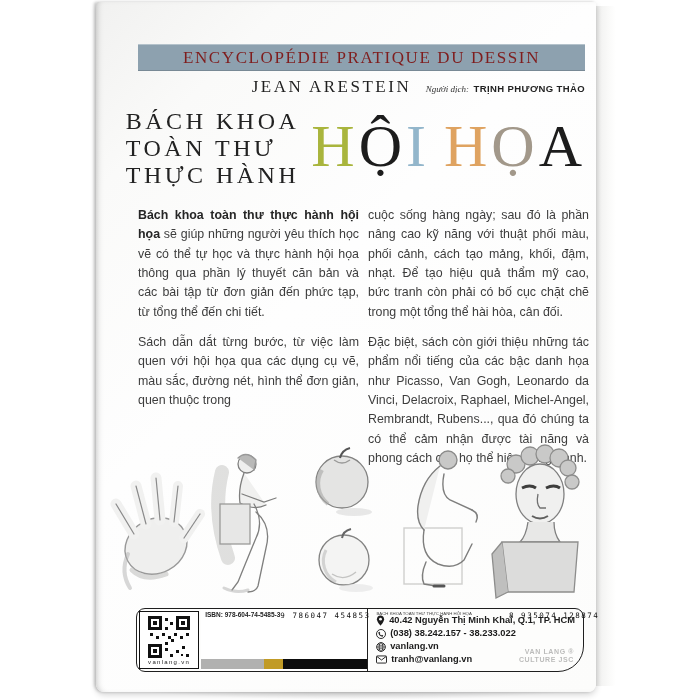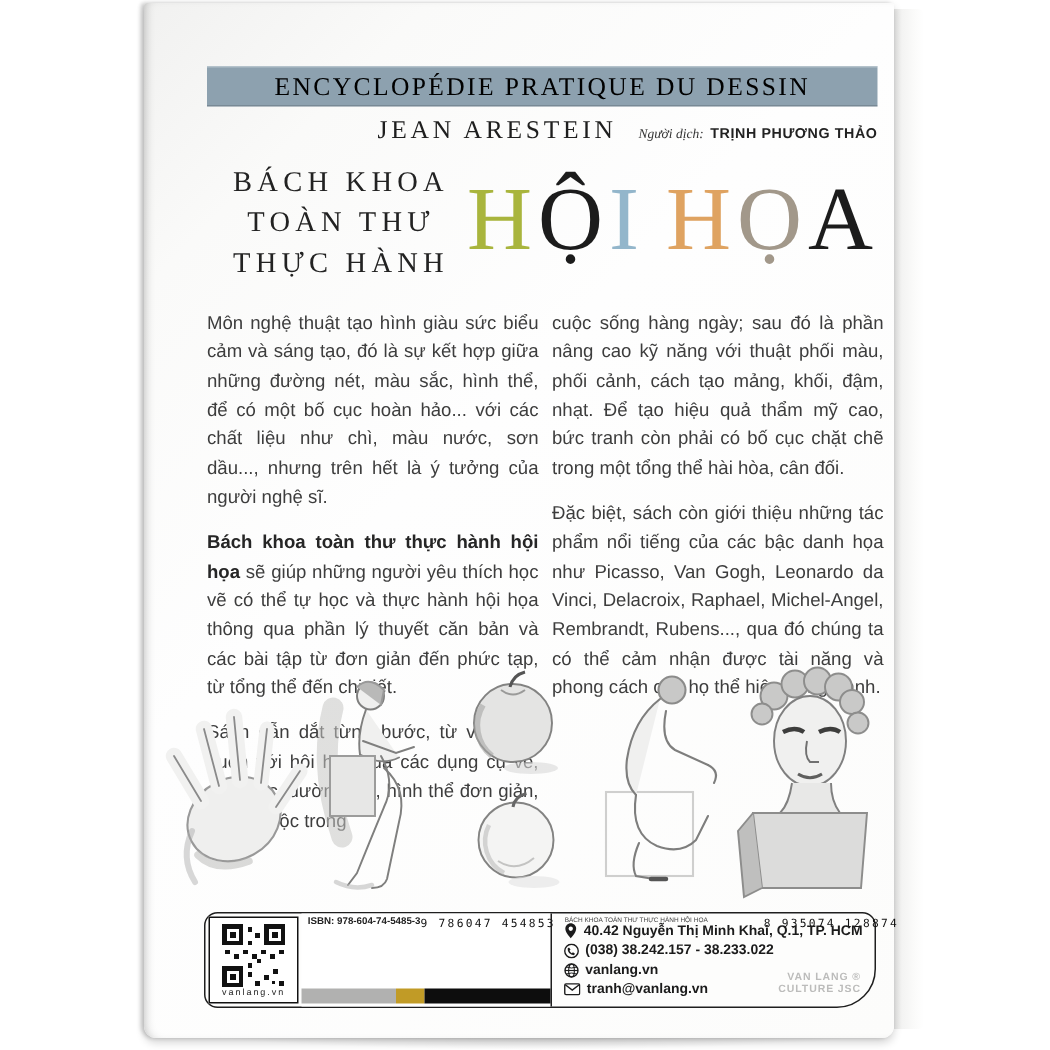--- a/index.html
+++ b/index.html
@@ -26,21 +26,21 @@
     position:absolute; left:96px; top:2px; width:500px; height:690px;
     background:linear-gradient(135deg,#f1f1f0 0%,#fafaf9 16%,#fefefe 42%,#fcfcfb 100%);
     border-radius:2px 2px 8px 8px;
     box-shadow:-2px 0 3px rgba(0,0,0,.20), inset 5px 0 7px -5px rgba(0,0,0,.28), 0 3px 6px rgba(0,0,0,.16);
   }
 
   
   .banner {
     position:absolute; left:42px; top:42px; width:447px; height:27px;
     background:#8da1af;
-    color:#000000;
+    color:#7f1d1d;
     font-family:"Liberation Serif", serif;
     font-size:17px; letter-spacing:1.6px;
     text-align:center; line-height:27px;
     box-shadow:inset 0 1px 0 rgba(255,255,255,.35), inset 0 -1px 0 rgba(0,0,0,.15);
     white-space:nowrap;
   }
 
   
   .author-line {
     position:absolute; left:42px; top:75px; width:447px;
@@ -59,22 +59,22 @@
     font-size:9.5px; letter-spacing:.4px; color:#222;
   }
 
   
   .title-block {
     position:absolute; left:30px; top:100px; width:460px;
     display:flex; justify-content:flex-end; align-items:center; gap:12px;
   }
   .title-stack {
     font-family:"Liberation Serif", serif;
-    font-size:19px; letter-spacing:3.5px; line-height:27px;
-    color:#222; text-align:center; white-space:nowrap; padding-top:6px;
+    font-size:24px; letter-spacing:3.5px; line-height:27px;
+    color:#222; text-align:left; white-space:nowrap; padding-top:6px;
   }
   .main-title {
     font-family:"Liberation Serif", serif;
     font-size:60px; line-height:86px; letter-spacing:4px; white-space:nowrap;
   }
   .main-title .sp { display:inline-block; width:14px; }
 
   
   .col {
     position:absolute; top:204px; width:221px;
@@ -164,21 +164,20 @@
     <div class="title-block">
       <div class="title-stack">
         <div>BÁCH KHOA</div>
         <div>TOÀN THƯ</div>
         <div>THỰC HÀNH</div>
       </div>
       <div class="main-title"><span style="color: rgb(169, 181, 61);">H</span><span style="color: rgb(28, 28, 28);">Ộ</span><span style="color: rgb(147, 182, 203);">I</span><span class="sp"></span><span style="color: rgb(223, 163, 97);">H</span><span style="color: rgb(162, 152, 138);">Ọ</span><span style="color: rgb(28, 28, 28);">A</span></div>
     </div>
 
     <div class="col col-left">
-      <p><span>Môn nghệ thuật tạo hình giàu sức biểu cảm và sáng tạo, đó là sự kết hợp giữa những đường nét, màu sắc, hình thể, để có một bố cục hoàn hảo... với các chất liệu như chì, màu nước, sơn dầu..., nhưng trên hết là ý tưởng của người nghệ sĩ.</span></p>
       <p><b>Bách khoa toàn thư thực hành hội họa</b><span> sẽ giúp những người yêu thích học vẽ có thể tự học và thực hành hội họa thông qua phần lý thuyết căn bản và các bài tập từ đơn giản đến phức tạp, từ tổng thể đến chi tiết.</span></p>
       <p><span>Sách dẫn dắt từng bước, từ việc làm quen với hội họa qua các dụng cụ vẽ, màu sắc, đường nét, hình thể đơn giản, quen thuộc trong</span></p>
     </div>
 
     <div class="col col-right">
       <p><span>cuộc sống hàng ngày; sau đó là phần nâng cao kỹ năng với thuật phối màu, phối cảnh, cách tạo mảng, khối, đậm, nhạt. Để tạo hiệu quả thẩm mỹ cao, bức tranh còn phải có bố cục chặt chẽ trong một tổng thể hài hòa, cân đối.</span></p>
       <p><span>Đặc biệt, sách còn giới thiệu những tác phẩm nổi tiếng của các bậc danh họa như Picasso, Van Gogh, Leonardo da Vinci, Delacroix, Raphael, Michel-Angel, Rembrandt, Rubens..., qua đó chúng ta có thể cảm nhận được tài năng và phong cách của họ thể hiện trong tranh.</span></p>
     </div>
 
     <svg class="sketch-band" viewBox="0 0 484 162">

